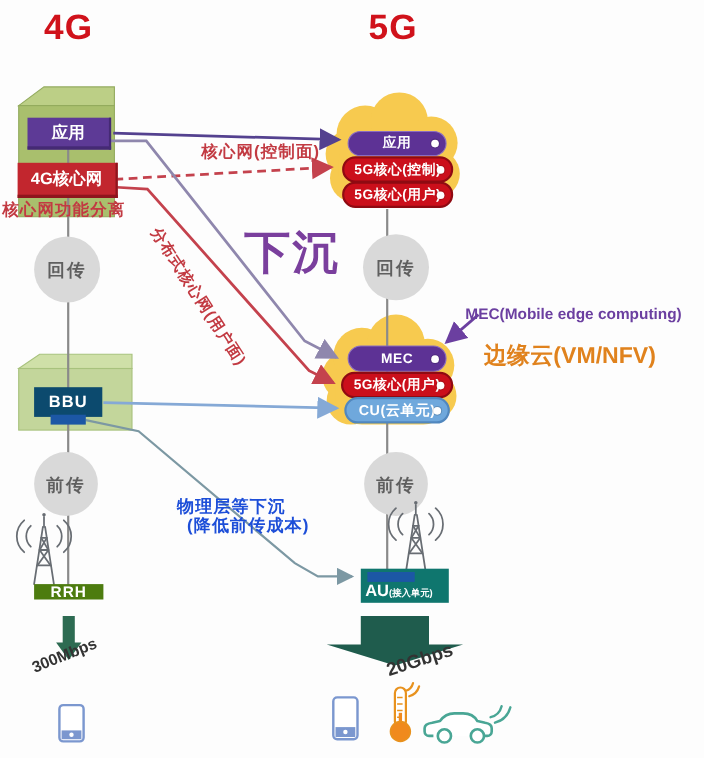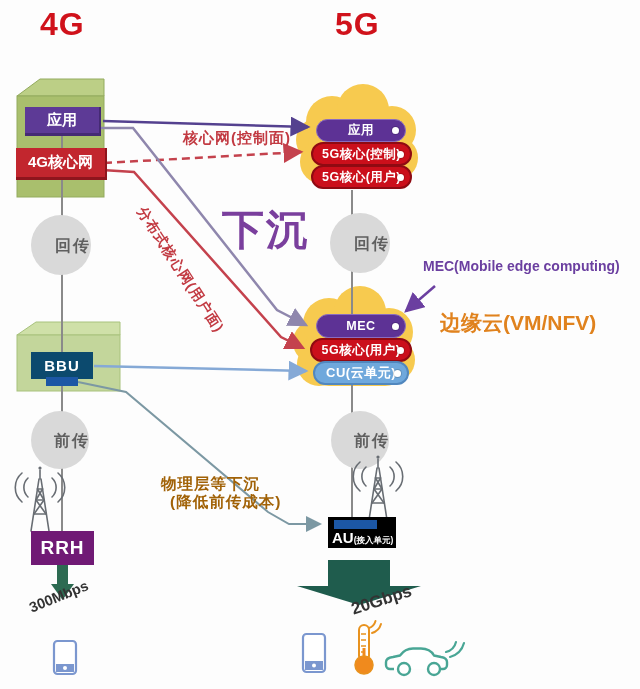--- a/index.html
+++ b/index.html
@@ -18,25 +18,25 @@
   .banner.red{background:#c2262e;border-bottom:3px solid #8f151d;border-right:2px solid #8f151d;}
   .pill{
     position:absolute;display:flex;align-items:center;justify-content:center;
     border-radius:12px;color:#fff;font-weight:bold;font-size:12.5px;letter-spacing:0.5px;
   }
   .pill .dot{position:absolute;right:6px;top:50%;margin-top:-3.5px;width:7px;height:7px;border-radius:50%;background:#fff;box-shadow:0 0 0 1px rgba(0,0,0,0.15);}
   .pill.purple{background:#5d3295;border:1.5px solid #8a6cc0;}
   .pill.red{background:#cb0f1b;border:2px solid #8f0a12;}
   .pill.blue{background:#6fa8dc;border:2px solid #5187be;}
   .bluebox{position:absolute;display:flex;align-items:center;justify-content:center;color:#fff;font-weight:bold;}
-  .circle-label{position:absolute;width:60px;text-align:center;font-size:16px;font-weight:bold;color:#5f5f5f;letter-spacing:2px;padding-left:12px;}
+  .circle-label{position:absolute;width:60px;text-align:center;font-size:16px;font-weight:bold;color:#5f5f5f;letter-spacing:2px;}
   .caption{font-size:21px;font-weight:bold;color:#e0821d;}
-  .purple-note{font-weight:bold;color:#6b3fa0;}
+  .purple-note{font-weight:bold;color:#6b3fa0;margin-top:19px;}
   .red-note{font-weight:bold;color:#c23a42;}
-  .teal-note{font-weight:bold;color:#a16207;font-size:15.5px;letter-spacing:1px;margin-top:24px;}
+  .teal-note{font-weight:bold;color:#1d4ed8;font-size:15.5px;letter-spacing:1px;}
   .speed{font-weight:bold;color:#333;}
 </style>
 </head>
 <body>
 
 <div id="stage">
 
   <svg id="shapes" viewBox="0 0 640 689" xmlns="http://www.w3.org/2000/svg">
     <defs>
       <marker id="arrP" markerWidth="9" markerHeight="9" refX="7" refY="4" orient="auto">
@@ -147,31 +147,32 @@
 
   <div class="txt title" style="left:40px;top:6px;">4G</div>
   <div class="txt title" style="left:335px;top:6px;">5G</div>
 
   <div class="banner purple" style="left:25px;top:107px;width:74px;height:26px;">
     <span>应用</span>
   </div>
   <div class="banner red" style="left:16px;top:148px;width:89px;height:29px;">
     <span>4G核心网</span>
   </div>
+  <div class="txt red-note" style="left:2px;top:181px;font-size:15px;letter-spacing:1px;">核心网功能分离</div>
 
   <div class="circle-label" style="left:31px;top:236px;">回传</div>
   <div class="circle-label" style="left:30px;top:431px;">前传</div>
   <div class="circle-label" style="left:330px;top:234px;">回传</div>
   <div class="circle-label" style="left:330px;top:431px;">前传</div>
 
   <div class="bluebox" style="left:31px;top:352px;width:62px;height:27px;background:#0c4a6e;font-size:15px;letter-spacing:1px;">BBU</div>
   <div style="position:absolute;left:46px;top:377px;width:32px;height:9px;background:#1c57a5;"></div>
-  <div class="bluebox" style="left:31px;top:531px;width:63px;height:34px;background:#701a75;font-size:19px;letter-spacing:1px;">RRH</div>
-
-  <div style="position:absolute;left:328px;top:517px;width:68px;height:31px;background:#000000;">
+  <div class="bluebox" style="left:31px;top:531px;width:63px;height:14px;background:#4d7c0f;font-size:14px;letter-spacing:1px;">RRH</div>
+
+  <div style="position:absolute;left:328px;top:517px;width:68px;height:31px;background:#0f766e;padding-left:12px;">
     <div style="position:absolute;left:6px;top:3px;width:43px;height:9px;background:#1c57a5;"></div>
     <div style="position:absolute;left:4px;bottom:1px;color:#fff;font-weight:bold;">
       <span style="font-size:15px;">AU</span><span style="font-size:8.5px;">(接入单元)</span>
     </div>
   </div>
 
   <div class="pill purple" style="left:316px;top:119px;width:88px;height:21px;">
     <span>应用</span>
       <span class="dot"></span>
   </div>

